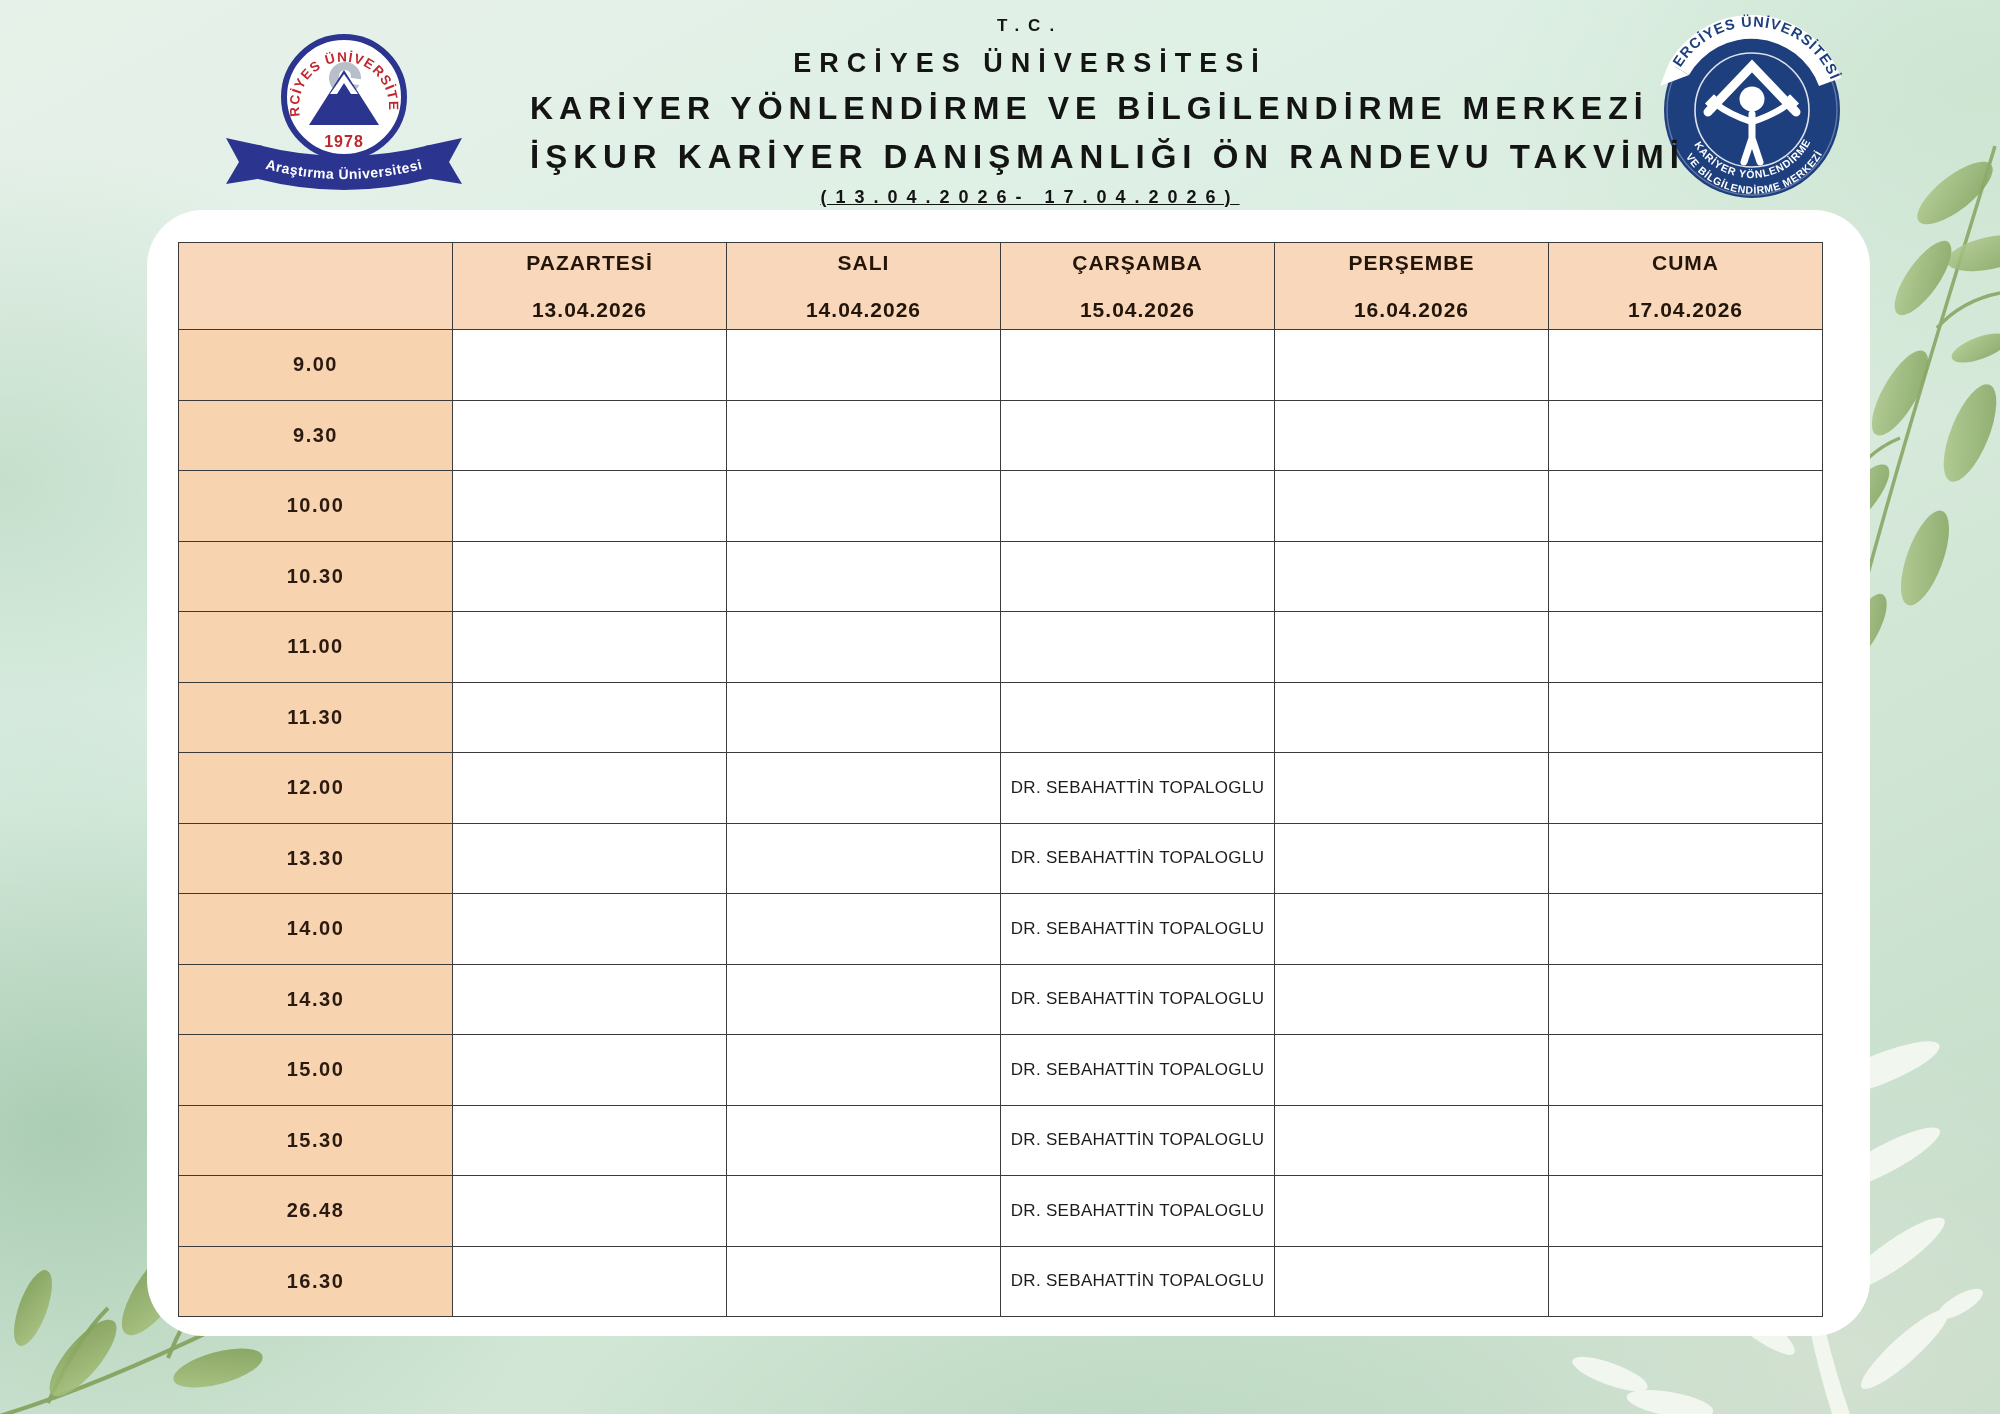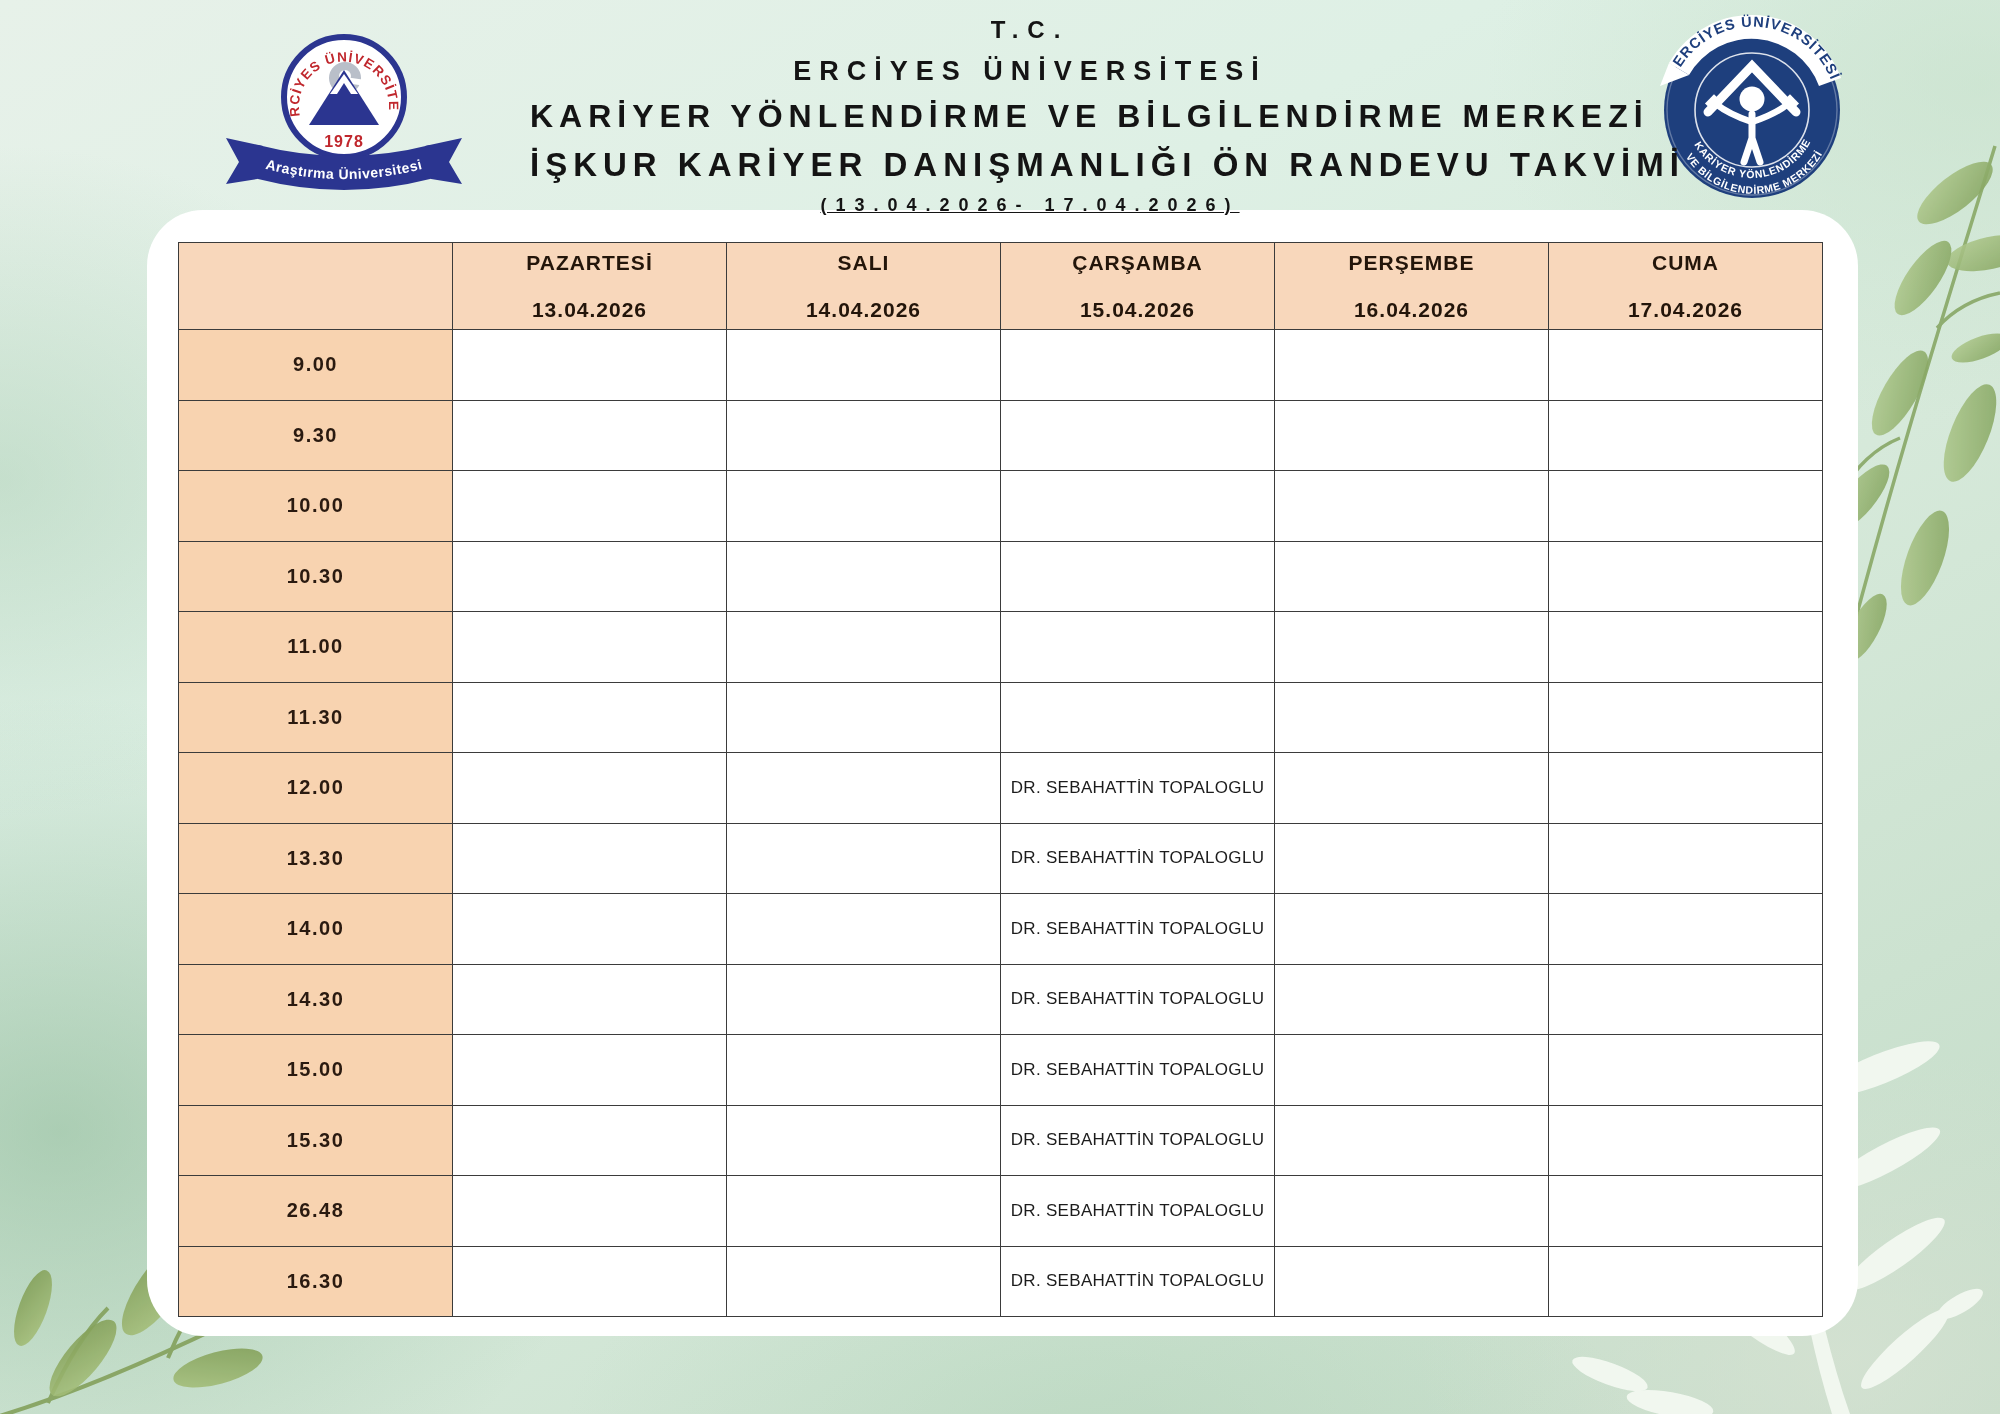--- a/index.html
+++ b/index.html
@@ -15,33 +15,33 @@
       linear-gradient(152deg,#e7f1e9 0%,#def0e5 32%,#d6e9da 58%,#cce2d0 80%,#c3dbc7 100%);
   }
   .deco{position:absolute;z-index:1;pointer-events:none;}
   .deco-tr{right:0;top:138px;width:195px;height:570px;}
   .deco-bl{left:-12px;bottom:-14px;width:580px;height:370px;}
   .deco-br{right:0;bottom:0;width:450px;height:440px;}
 
   
   .titleblock{position:absolute;left:530px;top:16px;width:1000px;z-index:3;text-align:center;color:#141414;}
   .t-line{font-weight:700;white-space:nowrap;}
-  .t1{font-size:24px;letter-spacing:9px;margin-bottom:12px;}
+  .t1{font-size:17px;letter-spacing:9px;margin-bottom:12px;}
   .t2{font-size:27px;letter-spacing:8px;margin-bottom:11px;}
   .t3{font-size:32px;letter-spacing:6px;margin-bottom:11px;}
   .t4{font-size:33px;letter-spacing:6px;margin-bottom:11px;}
   .t5{font-size:18px;letter-spacing:9px;text-decoration:underline;}
   .logo{position:absolute;z-index:3;}
   .logo-left{left:218px;top:20px;width:252px;height:186px;}
   .logo-right{left:1648px;top:10px;width:208px;height:196px;}
 
   
   .card{
     position:absolute;left:147px;top:210px;width:1711px;height:1126px;
-    background:#ffffff;border-radius:56px;z-index:2;
+    background:#ffffff;border-radius:56px;z-index:2;padding-left:12px;
   }
   table.sched{
     position:absolute;left:31px;top:32px;width:1645px;
     border-collapse:collapse;table-layout:fixed;
   }
   .sched th,.sched td{border:1.7px solid #3b3b3b;padding:0;text-align:center;vertical-align:middle;}
   .sched thead th{
     background:#f8d7bb;height:86px;
     font-weight:700;font-size:21px;color:#23150a;letter-spacing:1px;
   }

